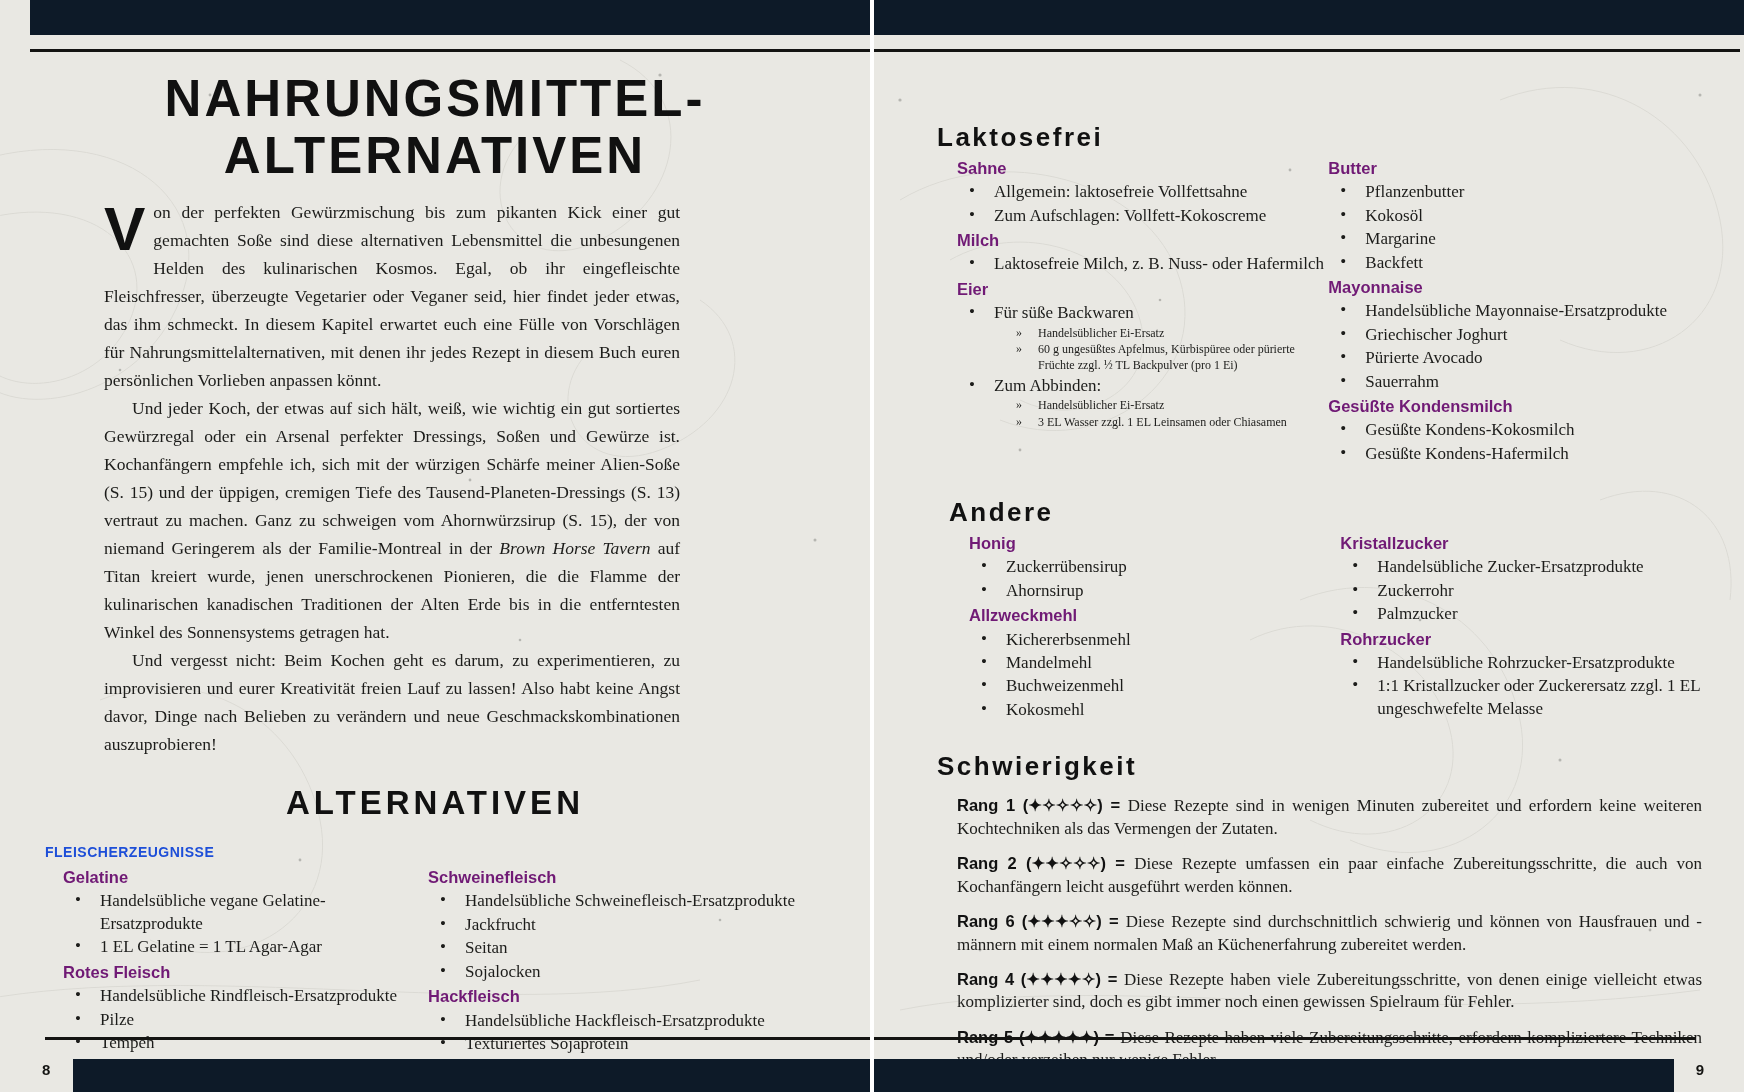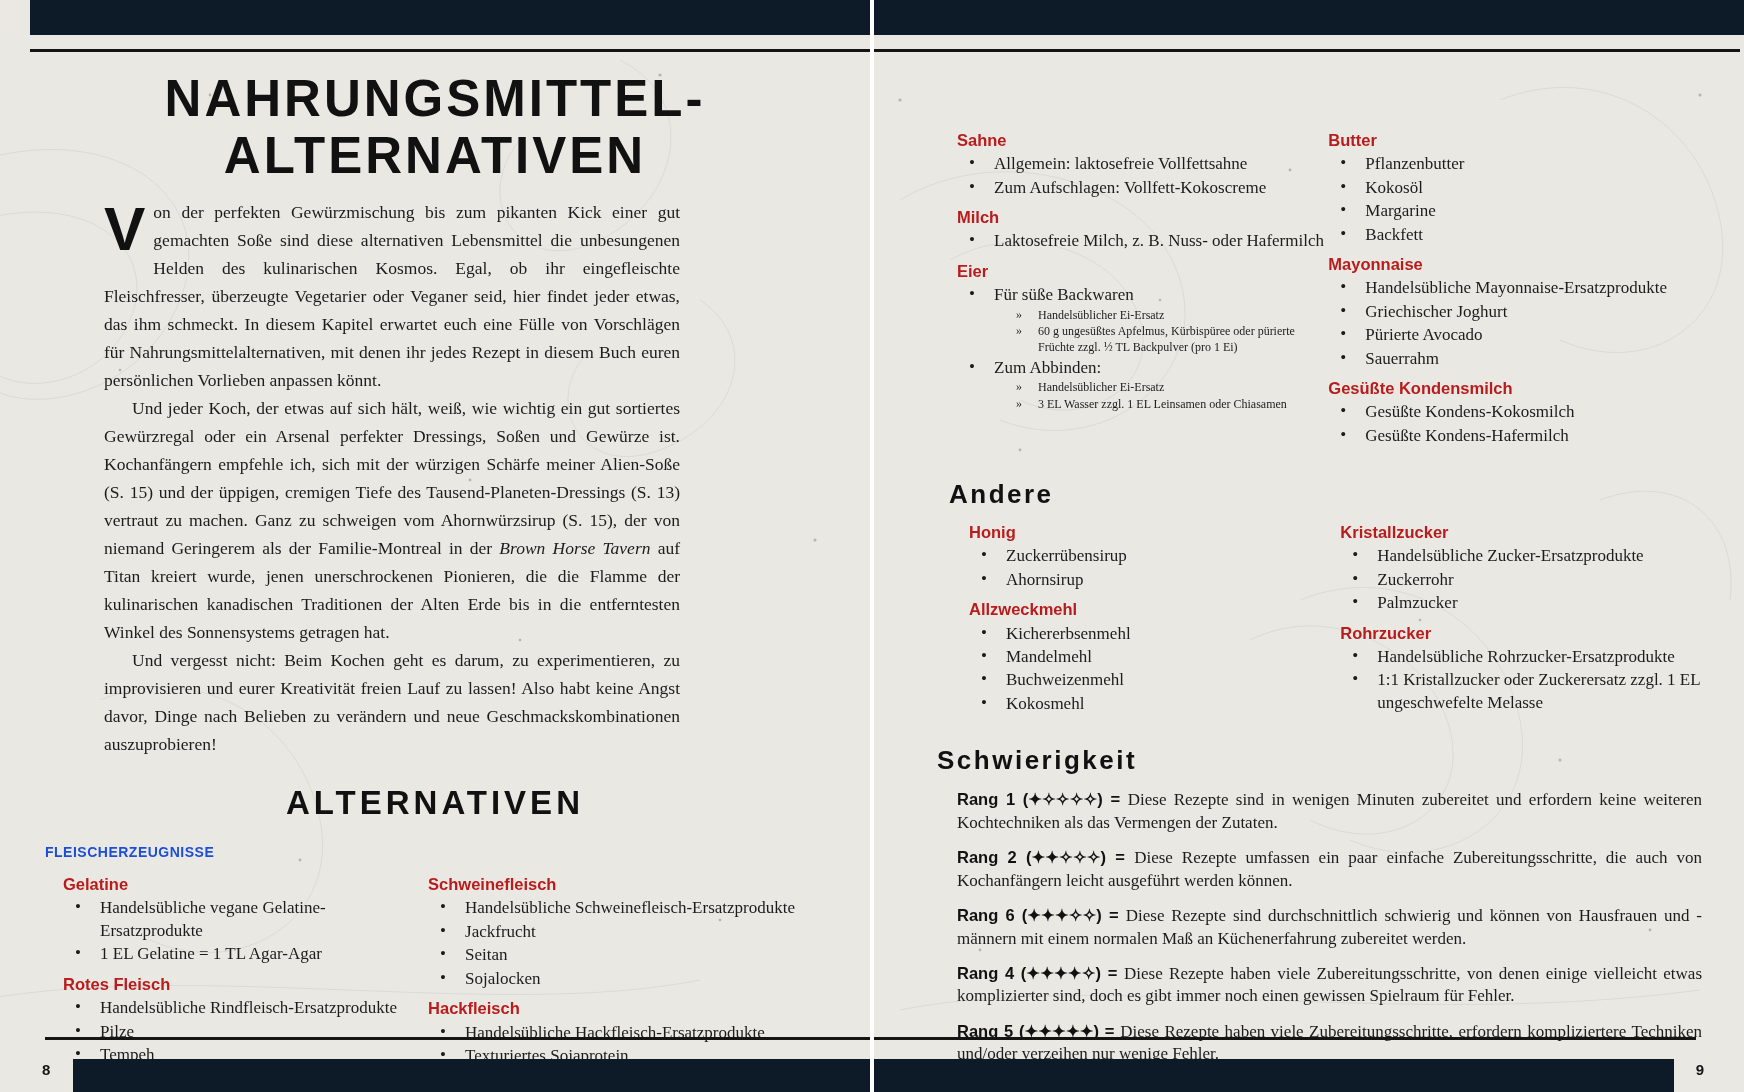--- a/index.html
+++ b/index.html
@@ -57,21 +57,21 @@
     margin:22px 0 0 45px;
     font-family:"Liberation Sans", sans-serif;font-weight:bold;
     font-size:14px;letter-spacing:0.5px;color:#1d4ed8;
   }
   .two-col{display:flex;margin:6px 0 0 63px;width:745px;}
   .page-left .two-col .list-col:nth-child(1){width:49%;}
   .page-left .two-col .list-col:nth-child(2){width:51%;}
 
   .list-header{
     font-family:"Liberation Sans", sans-serif;font-weight:bold;
-    font-size:16.5px;color:#b91c1c;margin-top:7px;line-height:1.35;
+    font-size:16.5px;color:#701a75;margin-top:0;line-height:1.35;
   }
   ul.bullet-list{margin:2px 0 2px 0;padding:0;list-style:none;}
   ul.bullet-list > li{
     position:relative;padding-left:37px;font-size:17px;line-height:1.32;margin:1px 0;
   }
   ul.bullet-list > li::before{
     content:"•";position:absolute;left:12px;top:-1px;font-size:17px;color:#1c1c1a;
   }
   ul.sub-list{margin:0;padding:0;list-style:none;}
   ul.sub-list > li{position:relative;padding-left:44px;font-size:12px;line-height:1.32;margin:1px 0;}
@@ -197,20 +197,21 @@
   </div>
 
   <div class="gutter"></div>
 
   <div class="page page-right">
     <div class="top-bar"></div>
     <div class="top-rule"></div>
 
     <div class="content">
       <div class="section-lacto">
+        <h2 class="heading-lg">Laktosefrei</h2>
         <div class="two-col" id="lacto-cols">
             <div class="list-col">
               <div class="list-header">Sahne</div>
               <ul class="bullet-list">
                 <li>Allgemein: laktosefreie Vollfettsahne</li>
                 <li>Zum Aufschlagen: Vollfett-Kokoscreme</li>
               </ul>
               <div class="list-header">Milch</div>
               <ul class="bullet-list">
                 <li>Laktosefreie Milch, z. B. Nuss- oder Hafermilch</li>

